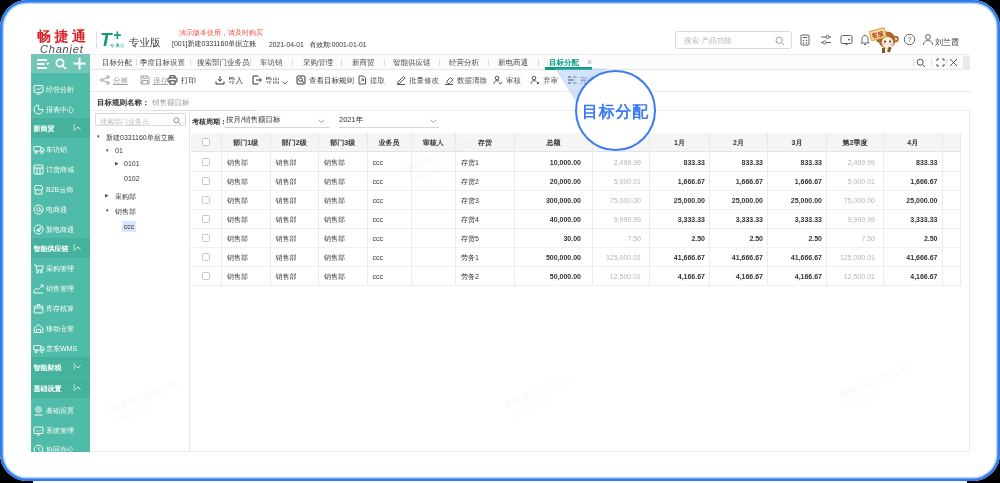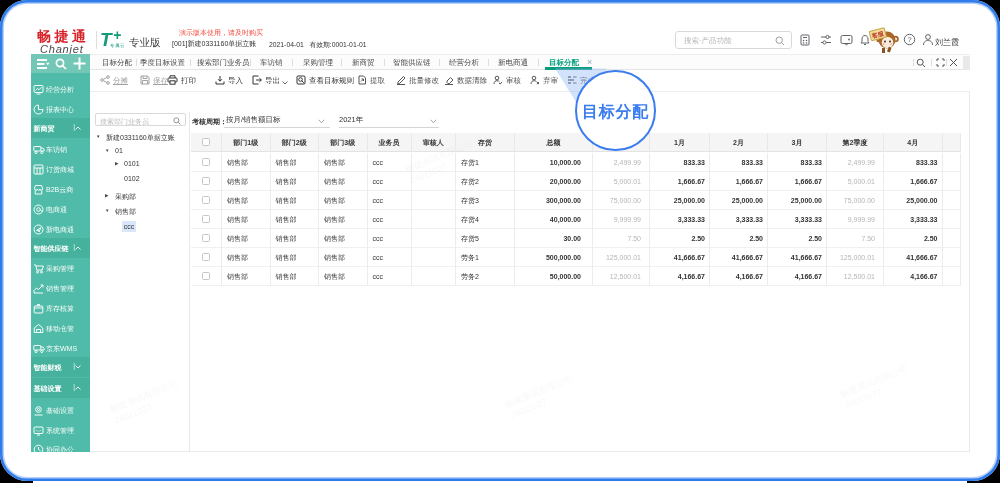--- a/index.html
+++ b/index.html
@@ -411,20 +411,24 @@
         </svg>弃审</span>
       <span class="titem tmid" style="left:477px"><svg width="10" height="10" viewBox="0 0 10 10">
           <line x1="1" y1="2" x2="4" y2="2" stroke="currentColor" stroke-width="1.4"></line>
           <line x1="6" y1="2" x2="9.5" y2="2" stroke="currentColor"></line>
           <line x1="1" y1="5" x2="7" y2="5" stroke="currentColor" stroke-width="1.4"></line>
           <line x1="1" y1="8" x2="4" y2="8" stroke="currentColor" stroke-width="1.4"></line>
           <line x1="6" y1="8" x2="9.5" y2="8" stroke="currentColor"></line>
         </svg>完成</span>
     </div>
 
+  <div id="rulerow">
+    <div class="lab">目标规则名称：</div>
+    <div class="val">销售额目标</div>
+  </div>
 
   <div id="treepanel">
     <div class="sbox">
         <span>搜索部门业务员</span>
       <svg class="abs" style="right:4px;top:2.5px" width="8" height="8" viewBox="0 0 8 8">
           <circle cx="3.3" cy="3.3" r="2.5" fill="none" stroke="#888" stroke-width=".9"></circle>
           <line x1="5.2" y1="5.2" x2="7.4" y2="7.4" stroke="#888" stroke-width=".9"></line>
         </svg>
     </div>
     <span class="tarr" style="left:6px;top:21.5px">▼</span>

